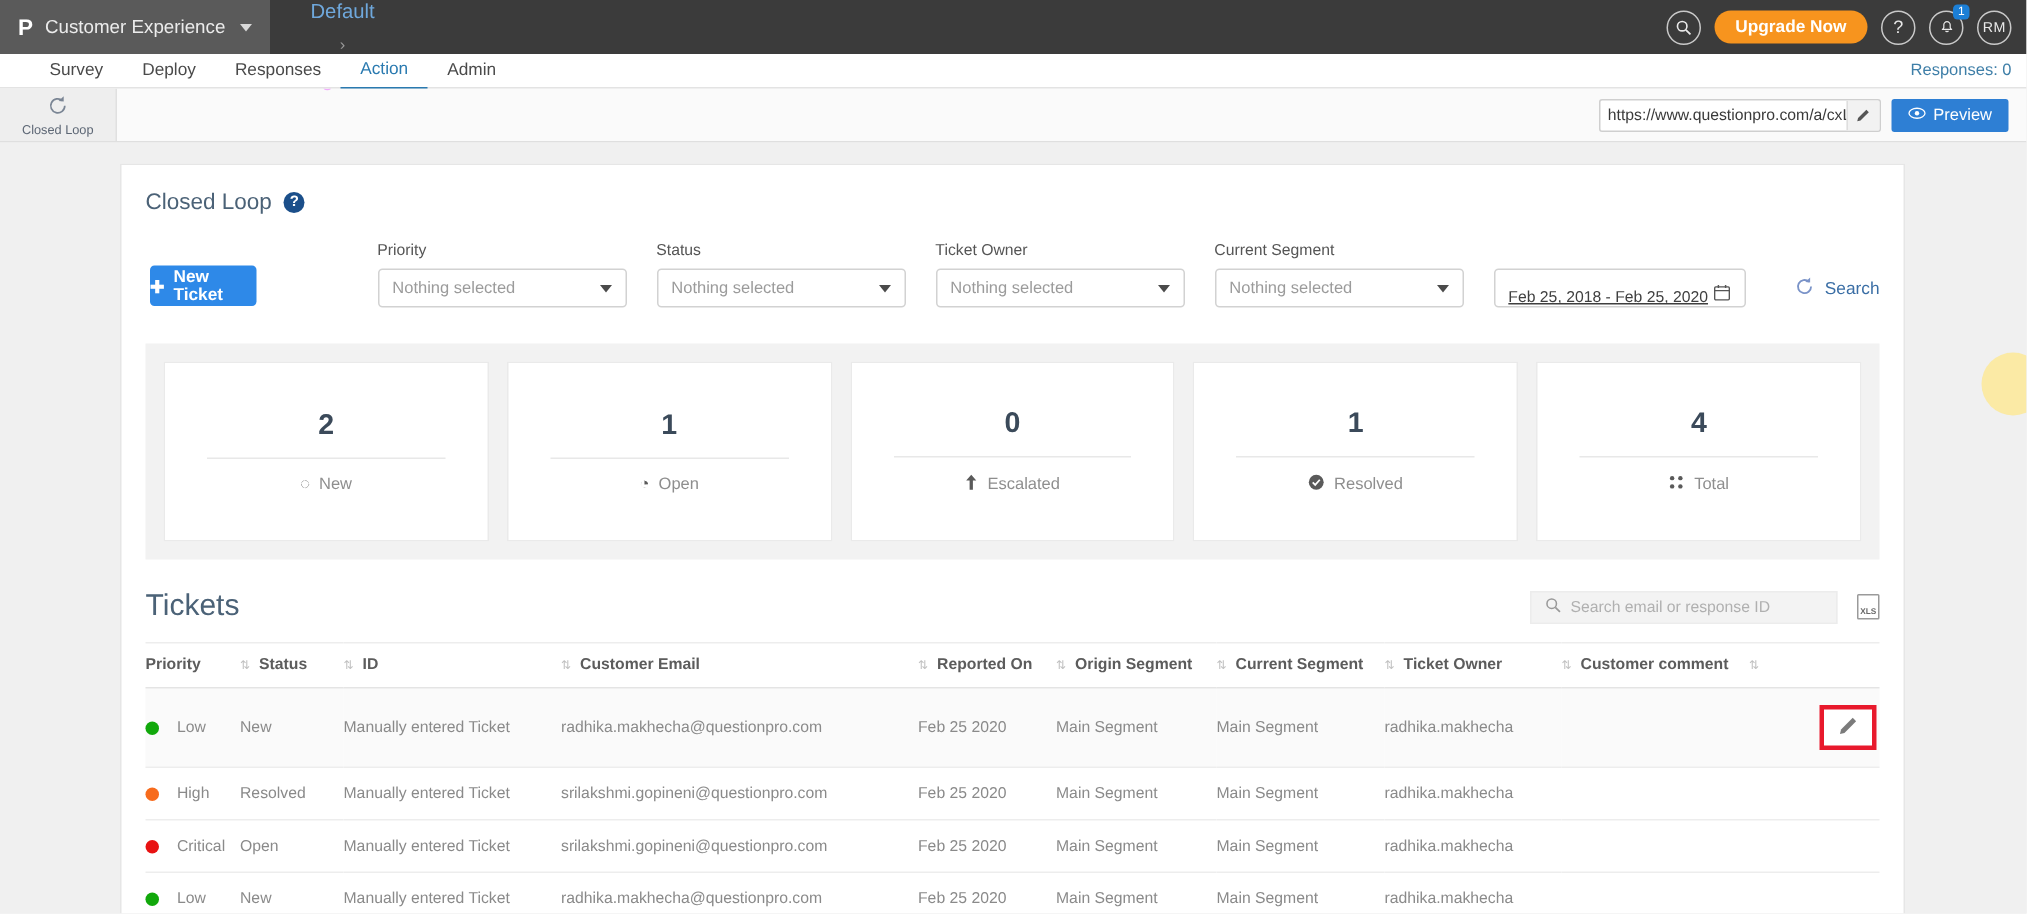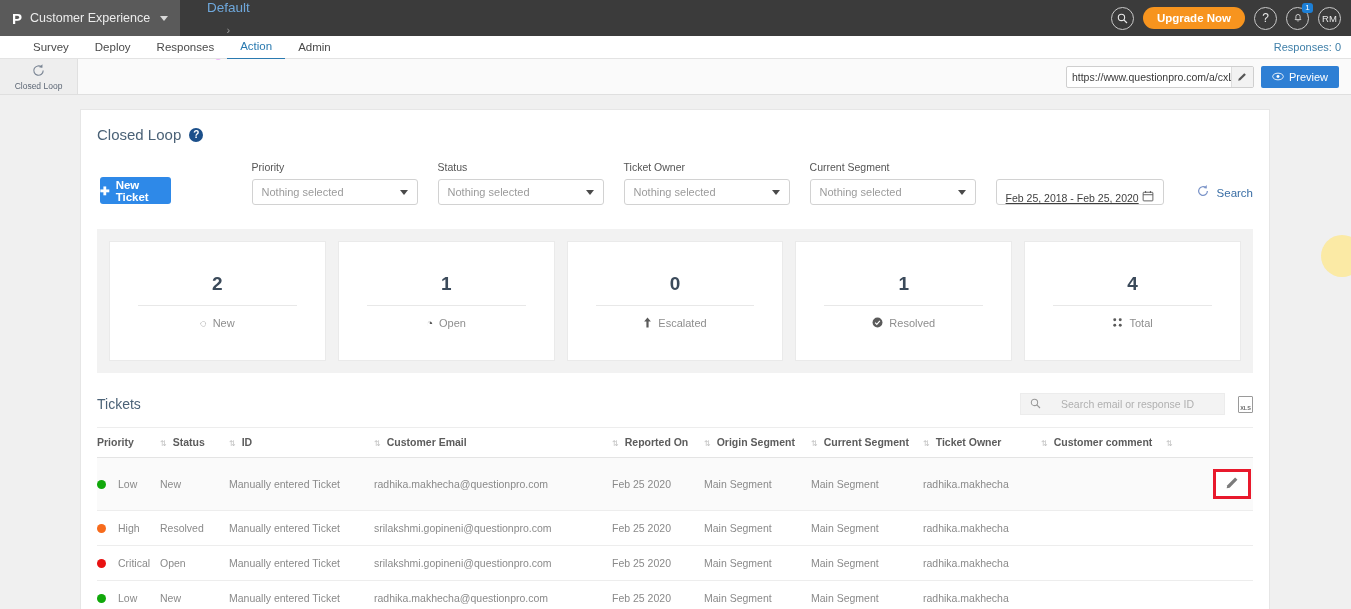--- a/index.html
+++ b/index.html
@@ -131,25 +131,25 @@
     padding: 0 28px;
   }
   .stat-num { font-size: 19px; color: #3b4a5a; font-weight: bold; margin-bottom: 10px; }
   .stat-div { width: 100%; height: 1px; background: #e8e8e8; }
   .stat-label-row { display: flex; align-items: center; gap: 6px; margin-top: 11px; }
   .stat-icon { color: #5a5a5a; font-size: 11px; line-height: 1; }
   .stat-label { font-size: 11px; color: #8e8e8e; }
 
   
   .tickets-head { display: flex; align-items: center; padding: 20px 16px 0 16px; }
-  .tickets-title { font-size: 14px; color: #4b6277; }
+  .tickets-title { font-size: 20px; color: #4b6277; }
   .tickets-tools { margin-left: auto; display: flex; align-items: center; gap: 13px; }
   .search-box {
     width: 205px; height: 22px; background: #f3f3f3; border: 1px solid #ececec;
-    display: flex; align-items: center; gap: 20px; padding: 0 9px;
+    display: flex; align-items: center; gap: 6px; padding: 0 9px;
   }
   .search-icon { color: #999; font-size: 10px; }
   .search-ph { font-size: 10.5px; color: #b0b0b0; }
   .xls-btn {
     width: 15px; height: 17px; border: 1.3px solid #9a9a9a; border-radius: 1px;
     font-size: 5.5px; color: #6a6a6a; display: flex; align-items: flex-end;
     justify-content: center; padding-bottom: 1px; font-weight: bold;
   }
 
   table.tickets { width: calc(100% - 32px); margin: 12px 16px 0 16px; border-collapse: collapse; }

